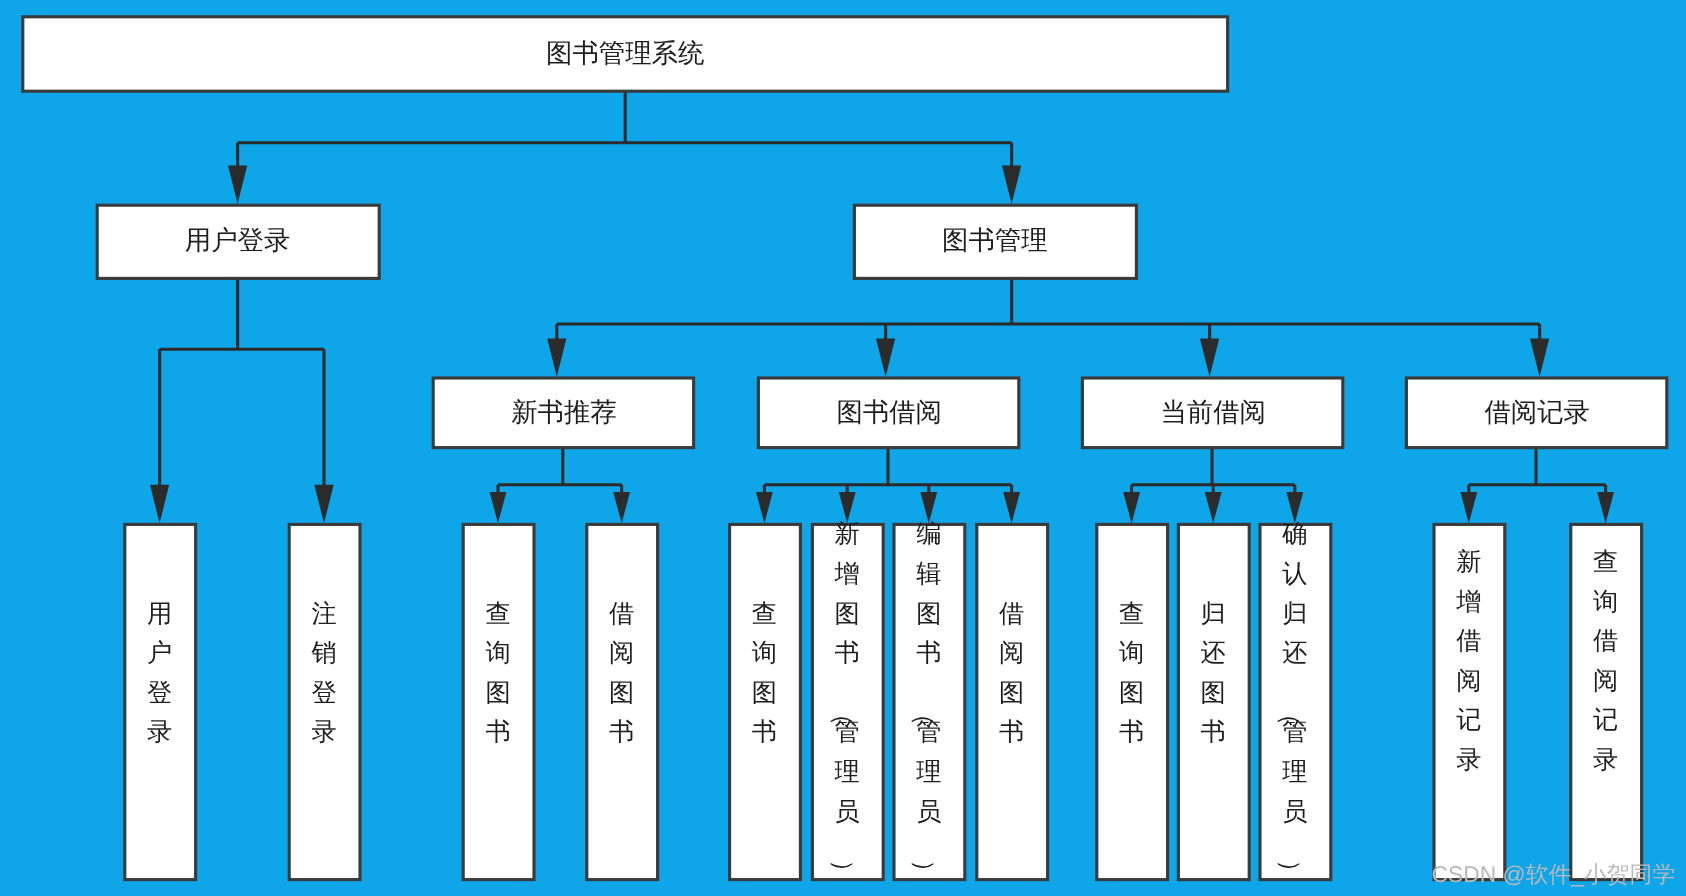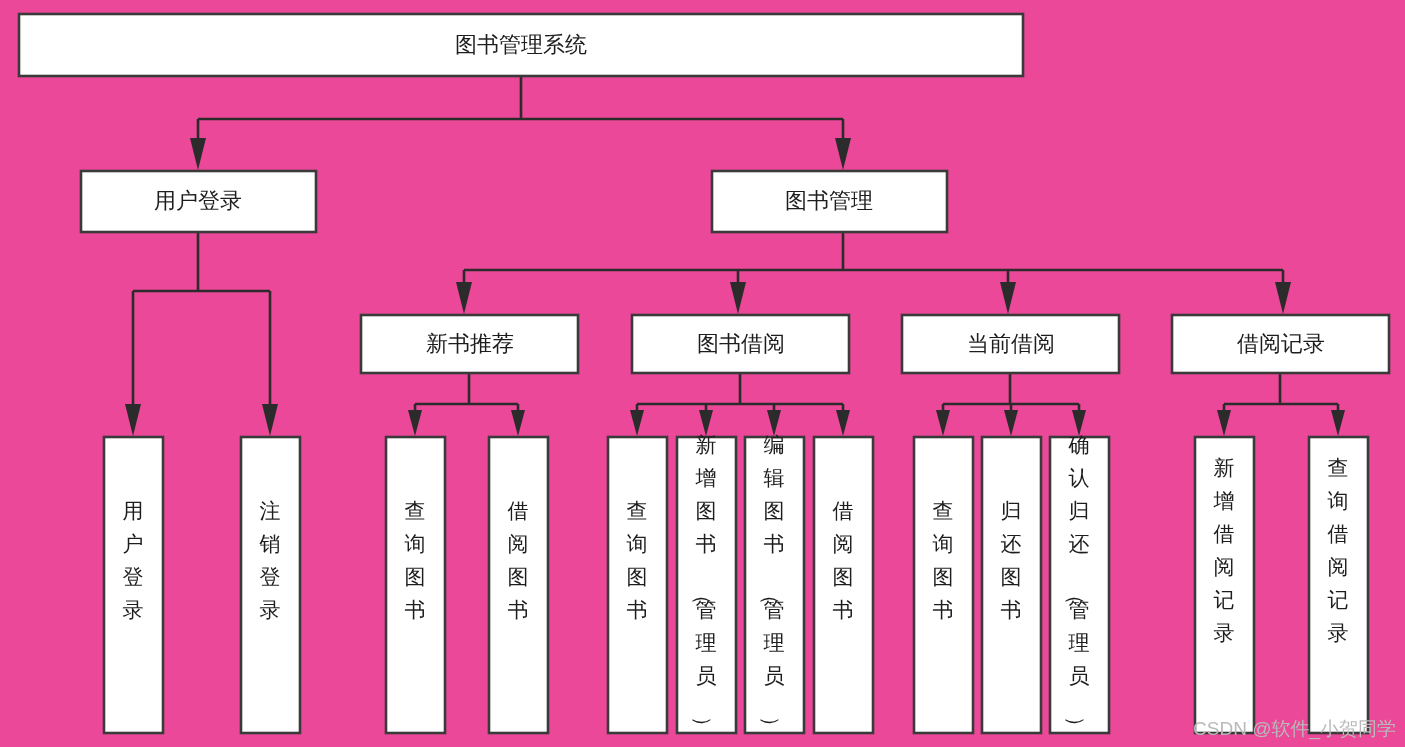--- a/index.html
+++ b/index.html
@@ -8,21 +8,21 @@
     padding: 0;
     background: #ffffff;
   }
   body {
     font-family: "Liberation Sans", "DejaVu Sans", sans-serif;
   }
   #diagram-root {
     position: relative;
     width: 1405px;
     height: 747px;
-    background: #ec4899;
+    background: #0ea5e9;
     overflow: hidden;
   }
   svg.flow {
     position: absolute;
     left: 0;
     top: 0;
     width: 1405px;
     height: 747px;
     display: block;
   }

